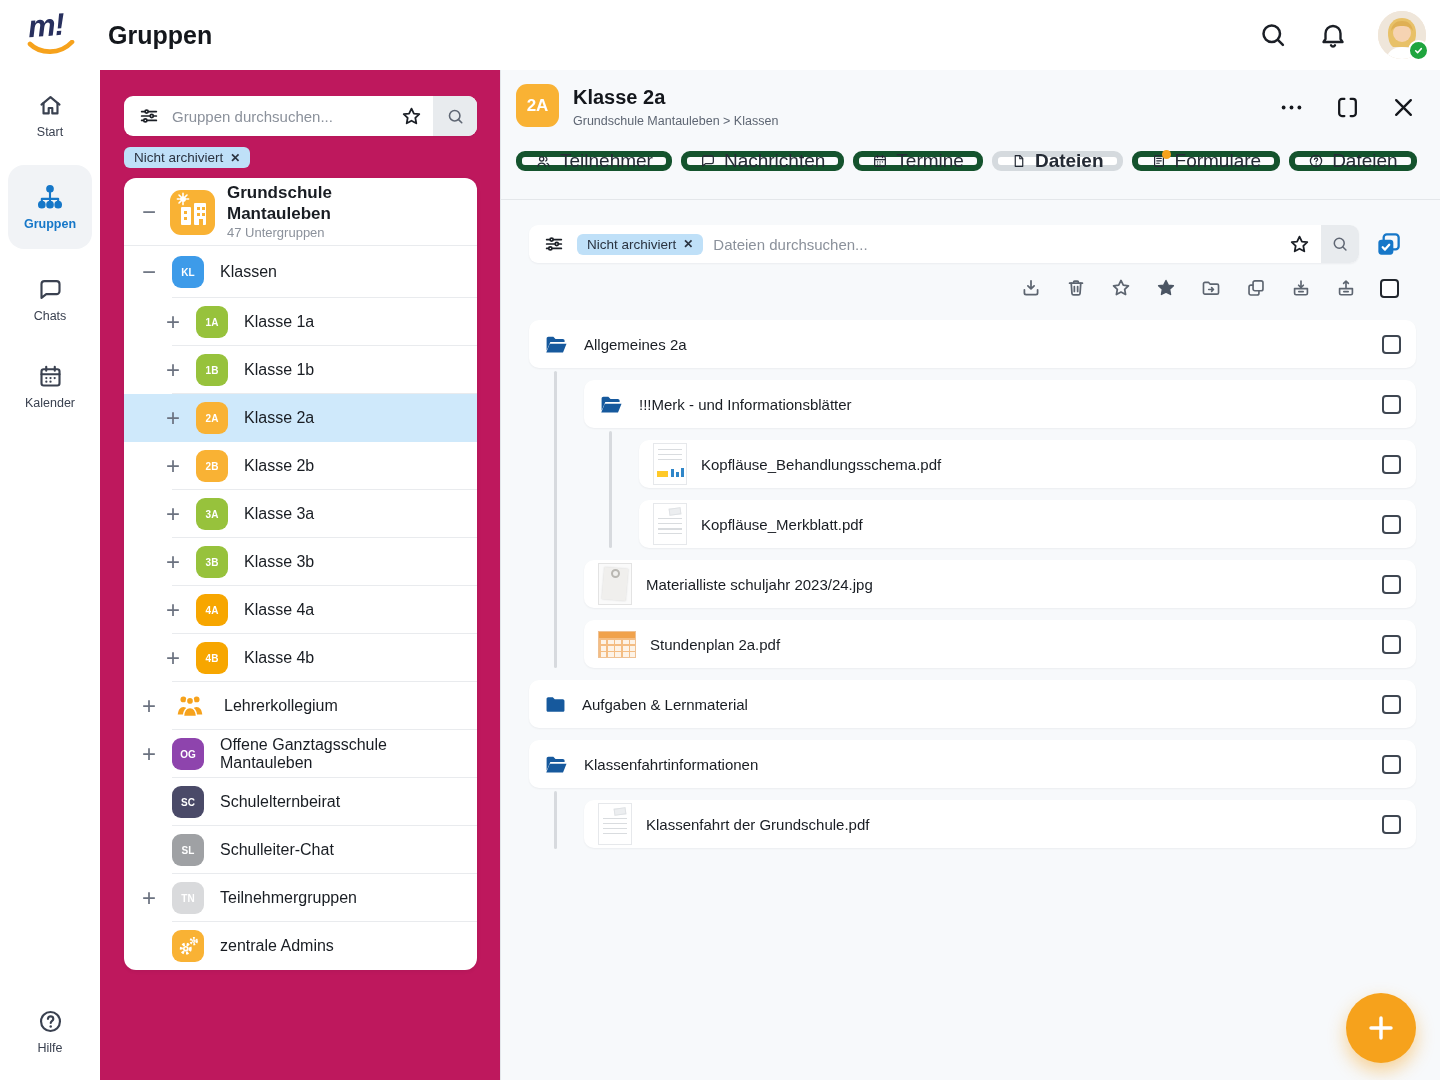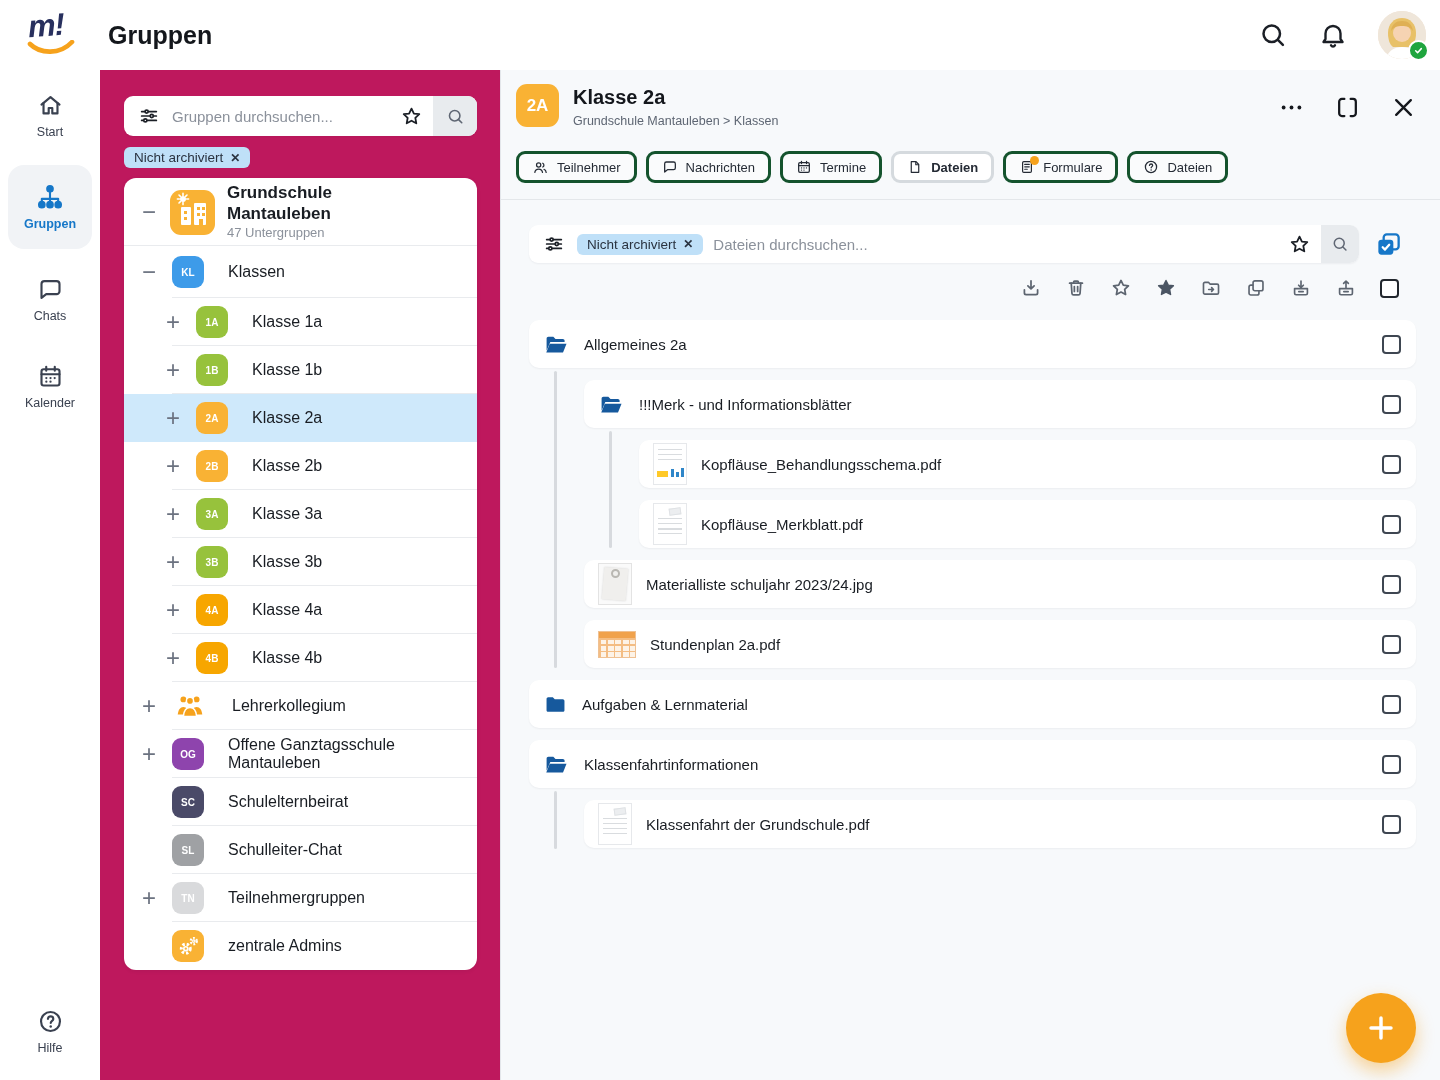--- a/index.html
+++ b/index.html
@@ -50,39 +50,39 @@
   .trow:last-child::after { border-bottom:none; }
   .toggle { width:30px; margin-left:10px; text-align:center; color:#6b7280; font-size:24px; font-weight:300; flex:0 0 auto; line-height:1; cursor:pointer; }
   .toggle.minus::before { content:"\2212"; }
   .toggle.plus::before { content:"+"; }
   .trow.lvl2 { padding-left:24px; }
   .trow.selected { background:#cfe9fb; }
   .trow.selected::after { border-bottom-color:#cfe9fb; }
   .gicon { flex:0 0 auto; margin-left:8px; border-radius:9px; display:flex; align-items:center; justify-content:center; position:relative; }
   .gbadge { width:32px; height:32px; font-size:10px; font-weight:700; color:#fff; }
   .root-icon { width:45px; height:45px; border-radius:11px; background:#f9b234; margin-left:6px; }
-  .glabel { margin-left:24px; font-size:16px; color:#191d23; line-height:1.15; max-width:235px; }
+  .glabel { margin-left:16px; font-size:16px; color:#191d23; line-height:1.15; max-width:235px; }
   .trow.root .glabel { margin-left:12px; }
   .root-title { font-size:17px; font-weight:700; max-width:185px; line-height:1.2; }
   .root-sub { font-size:13px; color:#8b919b; margin-top:2px; font-weight:400; }
   .bg-blue { background:#3d9be9; } .bg-green { background:#97c23c; }
   .bg-orange { background:#f9b234; } .bg-orange2 { background:#f7a600; }
   .bg-purple { background:#8e44ad; } .bg-navy { background:#4a4a68; }
   .bg-gray { background:#9fa1a4; } .bg-lgray { background:#d9dadc; }
   .white-tile { width:36px; height:36px; background:#fff; border-radius:9px; }
 
   
   .detail { position:absolute; left:500px; top:70px; width:940px; height:1010px; background:#f7f9fb; border-left:1px solid #e3e6ea; }
   .d-badge { position:absolute; left:15px; top:14px; width:43px; height:43px; border-radius:11px; background:#f9b234; color:#fff; font-size:17px; font-weight:700; display:flex; align-items:center; justify-content:center; }
   .d-title { position:absolute; left:72px; top:16px; font-size:20px; font-weight:700; color:#14171c; }
   .d-crumb { position:absolute; left:72px; top:44px; font-size:12.5px; color:#5e6673; }
   .d-actions { position:absolute; right:23px; top:24px; display:flex; gap:29px; align-items:center; }
   .d-act-btn { width:27px; height:27px; color:#15181d; background:none; border:none; cursor:pointer; }
   .d-tabs { position:absolute; left:15px; top:81px; display:flex; gap:9px; }
-  .tab { display:inline-flex; align-items:center; gap:8px; height:32px; padding:0 13px; border-radius:9px; background:#fafbfc; border:3px solid #14532d; font-size:13px; color:#252b35; cursor:pointer; font-family:inherit; }
+  .tab { display:inline-flex; align-items:center; gap:8px; height:20px; padding:0 13px; border-radius:9px; background:#fafbfc; border:6px solid #14532d; font-size:19px; color:#252b35; cursor:pointer; font-family:inherit; }
   .tab .tic { color:#252b35; position:relative; }
   .tab.active { background:#fff; border-color:#d5dade; font-weight:700; }
   .form-dot { position:absolute; top:-3px; right:-4px; width:9px; height:9px; border-radius:50%; background:#f6a21c; }
   .d-div { position:absolute; left:0; right:0; top:129px; border-top:1px solid #e4e7ea; }
 
   .f-search { left:28px; top:155px; width:830px; height:38px; }
   .f-search .chip { margin-left:12px; flex:0 0 auto; }
   .f-search .ph { margin-left:10px; }
   .f-search .search-seg { width:38px; }
   .f-multi { position:absolute; left:872px; top:159px; width:30px; height:30px; color:#1677c8; background:none; border:none; cursor:pointer; }

